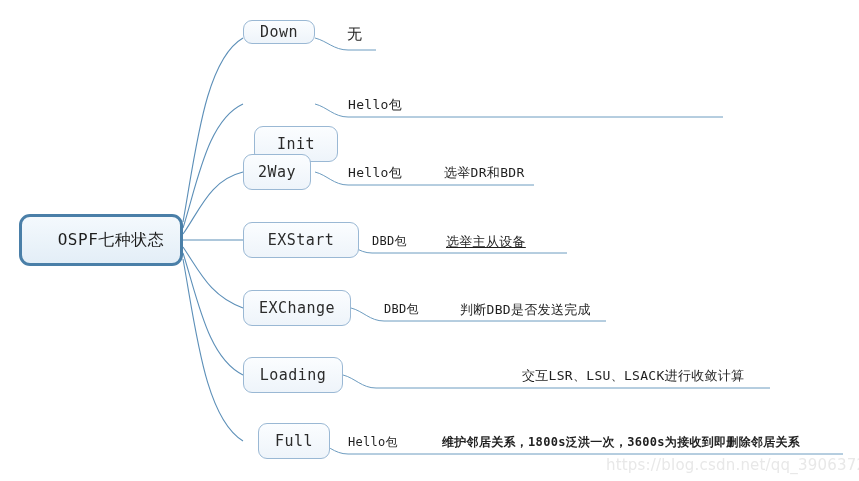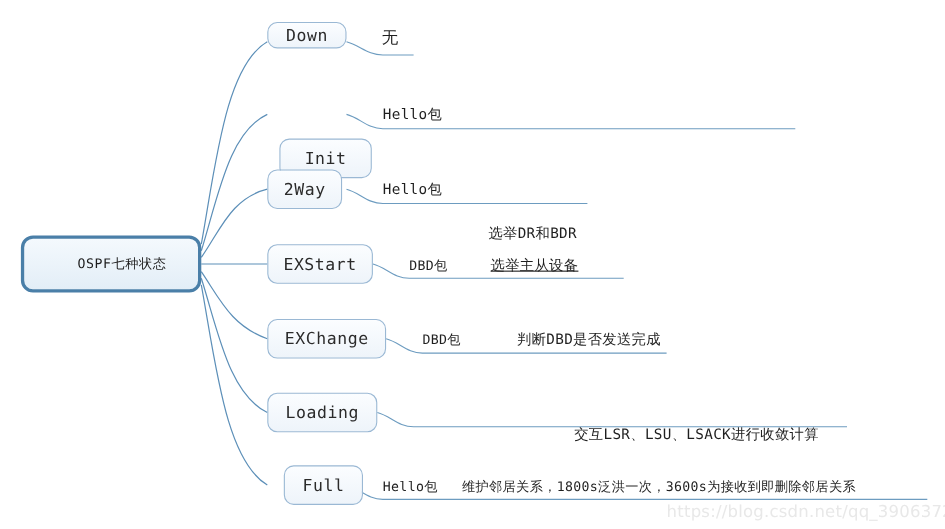--- a/index.html
+++ b/index.html
@@ -37,21 +37,21 @@
     background: linear-gradient(180deg, #fbfdff 0%, #eef4fa 100%);
     color: #2b2b2b;
     font-size: 15px;
     letter-spacing: 0.5px;
     white-space: nowrap;
   }
   .node.hub {
     border: 3px solid #4a7fa8;
     border-radius: 11px;
     background: linear-gradient(180deg, #f4f9fd 0%, #e3eef7 100%);
-    font-size: 12px;
+    font-size: 16px;
     color: #1d1d1d;
     padding-left: 20px;
   }
   .lbl {
     position: absolute;
     white-space: nowrap;
     color: #1f1f1f;
     font-size: 13px;
     letter-spacing: 0.3px;
     line-height: 1;
@@ -102,41 +102,41 @@
 
   <div class="node" style="left:243px; top:20px; width:72px; height:24px;">
     <span>Down</span>
   </div>
   <div class="node" style="left:254px; top:86px; width:84px; height:36px;margin-top:40px;">
     <span>Init</span>
   </div>
   <div class="node" style="left:243px; top:154px; width:68px; height:36px;">
     <span>2Way</span>
   </div>
-  <div class="node" style="left:243px; top:222px; width:96px; height:36px;">
+  <div class="node" style="left:243px; top:222px; width:116px; height:36px;">
     <span>EXStart</span>
   </div>
   <div class="node" style="left:243px; top:290px; width:108px; height:36px;">
     <span>EXChange</span>
   </div>
   <div class="node" style="left:243px; top:357px; width:100px; height:36px;text-align:right;">
     <span>Loading</span>
   </div>
   <div class="node" style="left:258px; top:423px; width:72px; height:36px;">
     <span>Full</span>
   </div>
 
   <div class="lbl" style="left:347px; top:27px; font-size:15px;">无</div>
   <div class="lbl" style="left:348px; top:98px;">Hello包</div>
   <div class="lbl" style="left:348px; top:166px;">Hello包</div>
   <div class="lbl small" style="left:372px; top:235px;">DBD包</div>
   <div class="lbl small" style="left:384px; top:303px;">DBD包</div>
   <div class="lbl small" style="left:348px; top:436px;">Hello包</div>
 
-  <div class="lbl" style="left:444px; top:166px;margin-top:40px;">选举DR和BDR</div>
+  <div class="lbl" style="left:444px; top:166px;">选举DR和BDR</div>
   <div class="lbl" style="left:446px; top:235px;text-decoration:underline;">选举主从设备</div>
-  <div class="lbl" style="left:470px; top:303px;">判断DBD是否发送完成</div>
-  <div class="lbl" style="left:522px; top:369px;margin-top:20px;">交互LSR、LSU、LSACK进行收敛计算</div>
-  <div class="lbl small" style="left:420px; top:436px;">维护邻居关系，1800s泛洪一次，3600s为接收到即删除邻居关系</div>
+  <div class="lbl" style="left:460px; top:303px;">判断DBD是否发送完成</div>
+  <div class="lbl" style="left:522px; top:369px;">交互LSR、LSU、LSACK进行收敛计算</div>
+  <div class="lbl small" style="left:442px; top:436px;font-weight:bold;">维护邻居关系，1800s泛洪一次，3600s为接收到即删除邻居关系</div>
 
   <div class="watermark" style="left:606px; top:456px;">https://blog.csdn.net/qq_39063722</div>
 
 </div>
 
 </body></html>

